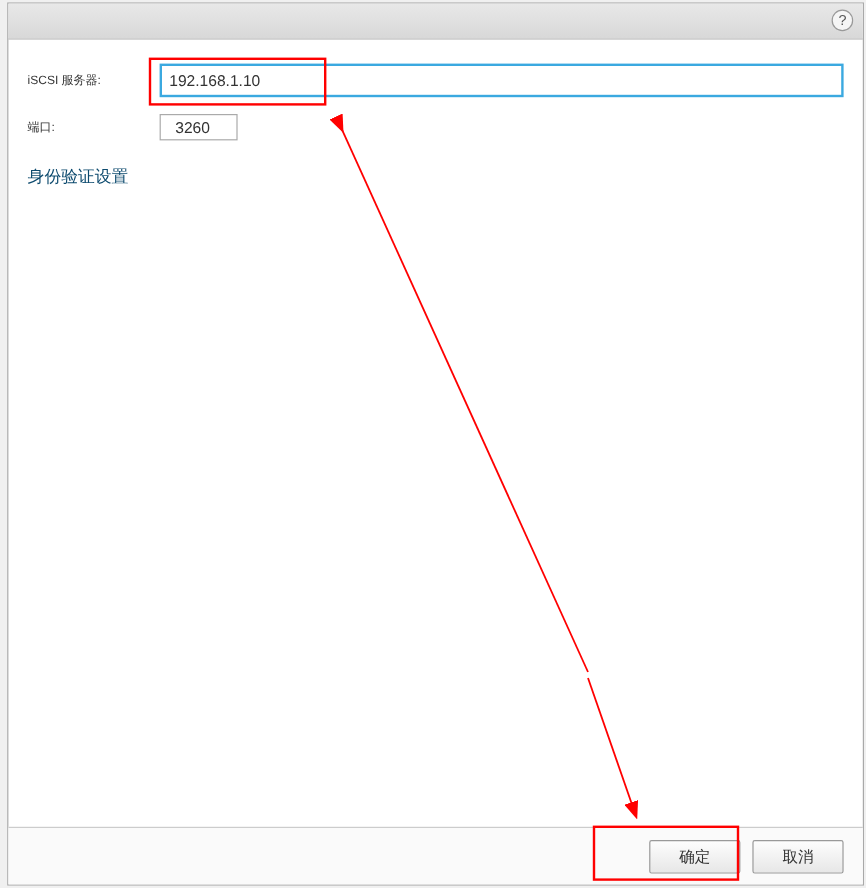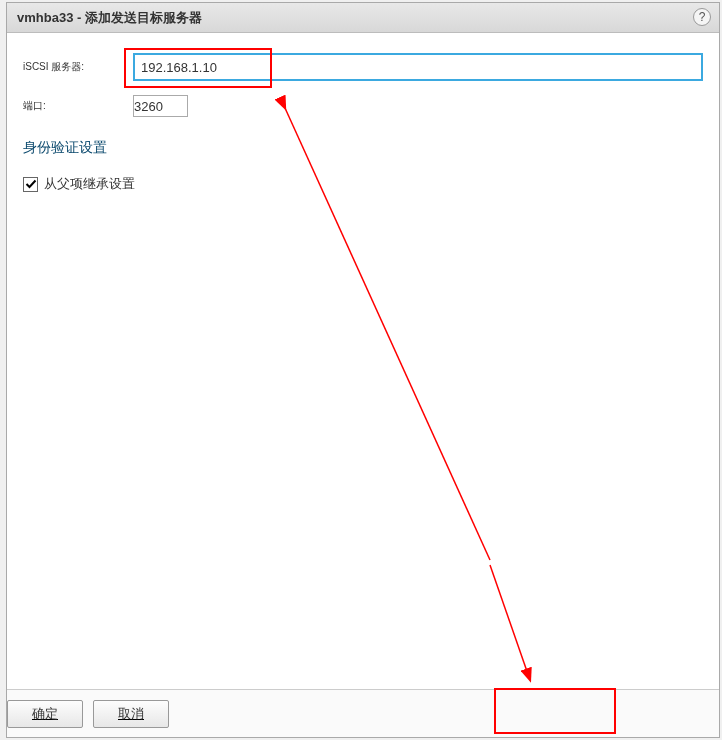--- a/index.html
+++ b/index.html
@@ -77,24 +77,24 @@
       flex: 1;
       height: 26px;
       border: 2px solid #3ba9e0;
       outline: none;
       padding: 12px 6px;
       font-size: 13px;
       color: #333;
       background: #fff;
     }
     .port-input {
-      width: 55px;
+      width: 65px;
       height: 22px;
       border: 1px solid #aaa;
-      padding: 0 0;
+      padding: 0 12px;
       font-size: 13px;
       color: #333;
     }
     .section-header {
       margin-top: 22px;
       margin-bottom: 18px;
       color: #0c4a6e;
       font-size: 14px;
     }
     .checkbox-row {
@@ -118,24 +118,24 @@
     }
     .checkbox-label {
       color: #333;
       font-size: 13px;
     }
     .footer {
       border-top: 1px solid #ccc;
       height: 48px;
       display: flex;
       align-items: center;
+      justify-content: flex-end;
       gap: 10px;
       padding-right: 16px;
       background: #fafafa;
-      text-decoration: underline;
     }
     .btn {
       min-width: 76px;
       height: 28px;
       background: linear-gradient(to bottom, #fdfdfd, #e7e7e7);
       border: 1px solid #999;
       border-radius: 2px;
       cursor: pointer;
       font-size: 13px;
       color: #333;
@@ -167,46 +167,37 @@
       height: 740px;
       pointer-events: none;
     }
   </style>
 </head>
 <body>
 
 <div class="dialog">
 
   <div class="titlebar">
-    <span class="titlebar-title">vmhba33 - 添加发送目标服务器</span>
     <div class="help-icon">?</div>
   </div>
 
   <div class="content">
 
     <div class="form-row">
       <span class="form-label">iSCSI 服务器:</span>
       <input class="iscsi-input" type="text" value="192.168.1.10" style="">
     </div>
 
     <div class="form-row">
       <span class="form-label">端口:</span>
       <input class="port-input" type="text" value="3260" style="">
     </div>
 
     <div class="section-header">身份验证设置</div>
 
-    <div class="checkbox-row">
-      <span class="checkbox-box">
-        <svg viewBox="0 0 12 12">
-          <path d="M1.5 6 L4.5 9 L10.5 2.5" stroke="#000" stroke-width="2" fill="none"></path>
-        </svg>
-      </span>
-      <span class="checkbox-label">从父项继承设置</span>
-    </div>
 
   </div>
 
   <div class="footer">
     <button class="btn">确定</button>
     <button class="btn">取消</button>
   </div>
 
 </div>
 

